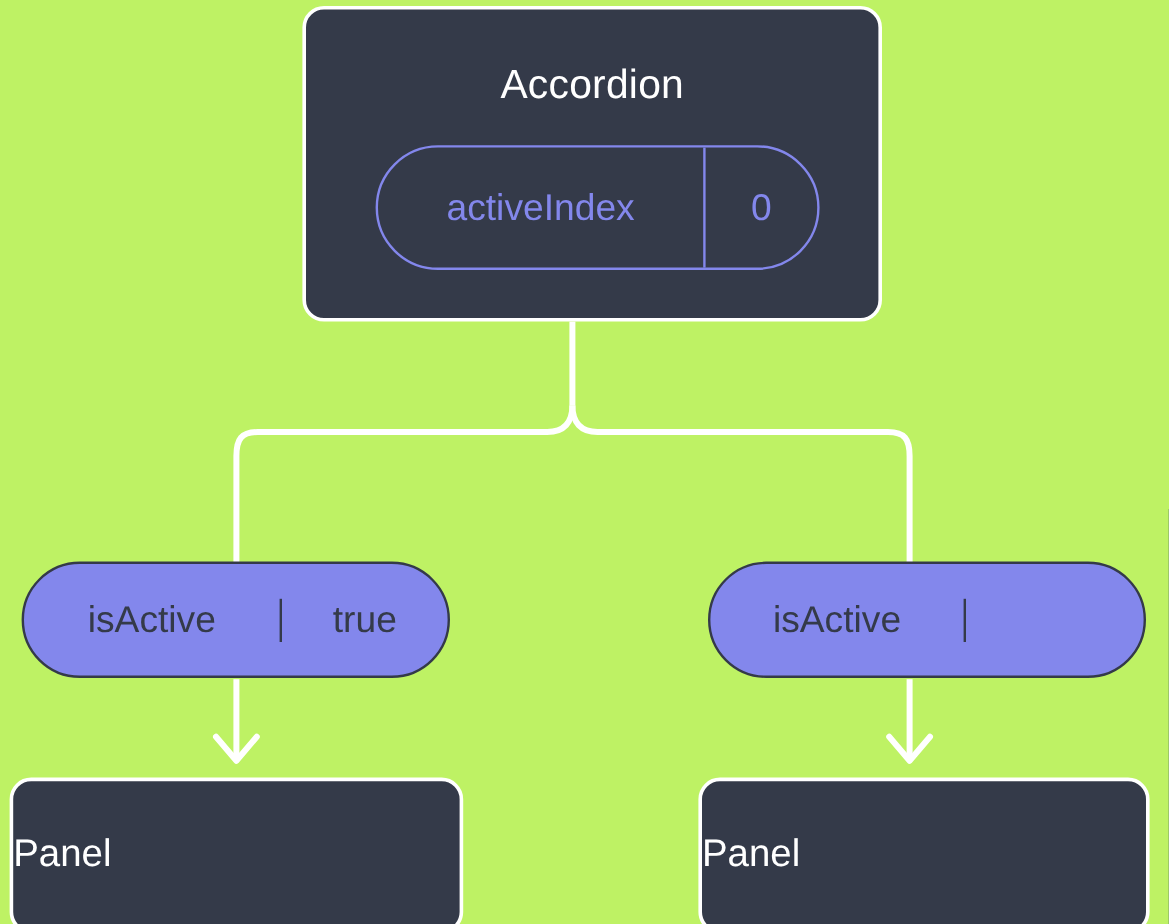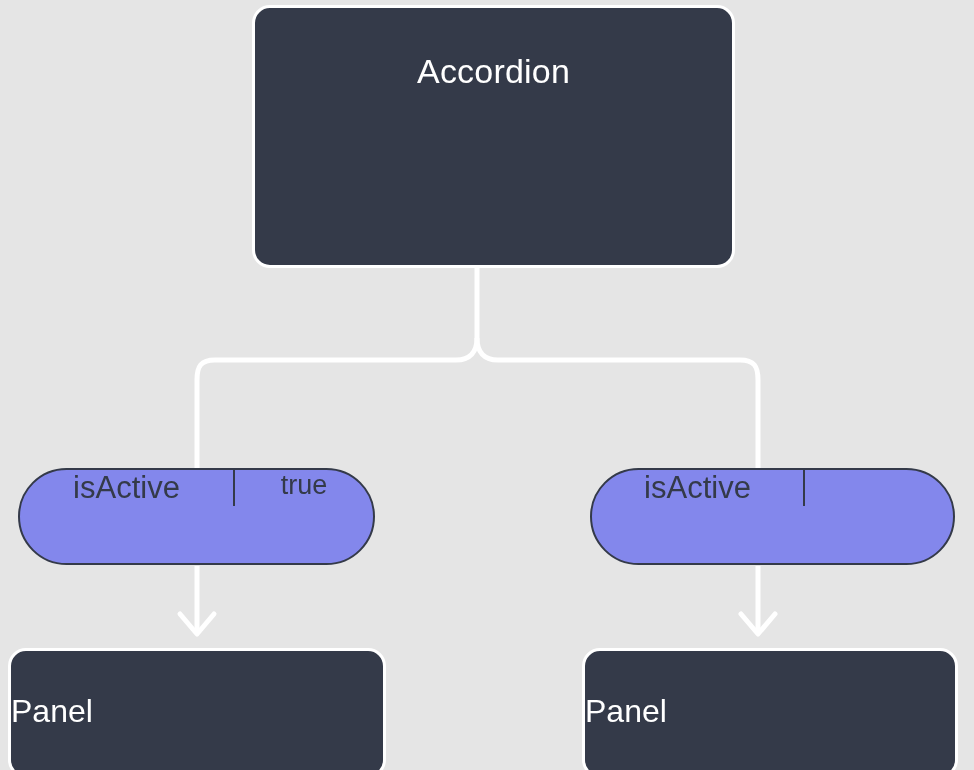--- a/index.html
+++ b/index.html
@@ -10,21 +10,21 @@
     width: 974px;
     height: 770px;
     background: #4b6570;
     font-family: "Liberation Sans", sans-serif;
     overflow: hidden;
   }
   #stage {
     position: relative;
     width: 974px;
     height: 770px;
-    background: #e5e5e5;
+    background: #bef264;
   }
 
   
   #connectors {
     position: absolute;
     left: 0;
     top: 0;
     width: 974px;
     height: 770px;
     pointer-events: none;
@@ -90,39 +90,39 @@
   }
 
   
   .filled-pill {
     position: absolute;
     box-sizing: border-box;
     background: #8387ec;
     border: 2px solid #343a49;
     border-radius: 50px;
     display: flex;
-    align-items: flex-start;
+    align-items: center;
     overflow: hidden;
   }
   .filled-pill .pill-key {
     display: flex;
     align-items: center;
     justify-content: center;
     color: #343a49;
     font-size: 31px;
     box-sizing: border-box;
     border-right: 2px solid #343a49;
   }
   .filled-pill .pill-val {
     flex: 1 1 auto;
     display: flex;
     align-items: center;
     justify-content: center;
     color: #343a49;
-    font-size: 27px;
+    font-size: 31px;
   }
   #isactive-pill-left {
     left: 18px;
     top: 468px;
     width: 357px;
     height: 97px;
   }
   #isactive-pill-left .pill-key { flex: 0 0 215px; }
 
   #isactive-pill-right {
@@ -175,20 +175,24 @@
     <path d="M 197 566 L 197 633" fill="none" stroke="#ffffff" stroke-width="5" stroke-linecap="butt"></path>
     <path d="M 180 614 L 197 634 L 214 614" fill="none" stroke="#ffffff" stroke-width="5" stroke-linecap="round" stroke-linejoin="round"></path>
 
     <path d="M 758 566 L 758 633" fill="none" stroke="#ffffff" stroke-width="5" stroke-linecap="butt"></path>
     <path d="M 741 614 L 758 634 L 775 614" fill="none" stroke="#ffffff" stroke-width="5" stroke-linecap="round" stroke-linejoin="round"></path>
   </svg>
 
   <div class="node-card" id="accordion-card">
     <div id="accordion-title">Accordion</div>
 
+    <div id="activeindex-pill">
+      <div class="pill-key">activeIndex</div>
+      <div class="pill-val">0</div>
+    </div>
   </div>
 
   <div class="filled-pill" id="isactive-pill-left">
     <div class="pill-key">isActive</div>
     <div class="pill-val">true</div>
   </div>
 
   <div class="filled-pill" id="isactive-pill-right">
     <div class="pill-key">isActive</div>
   </div>

